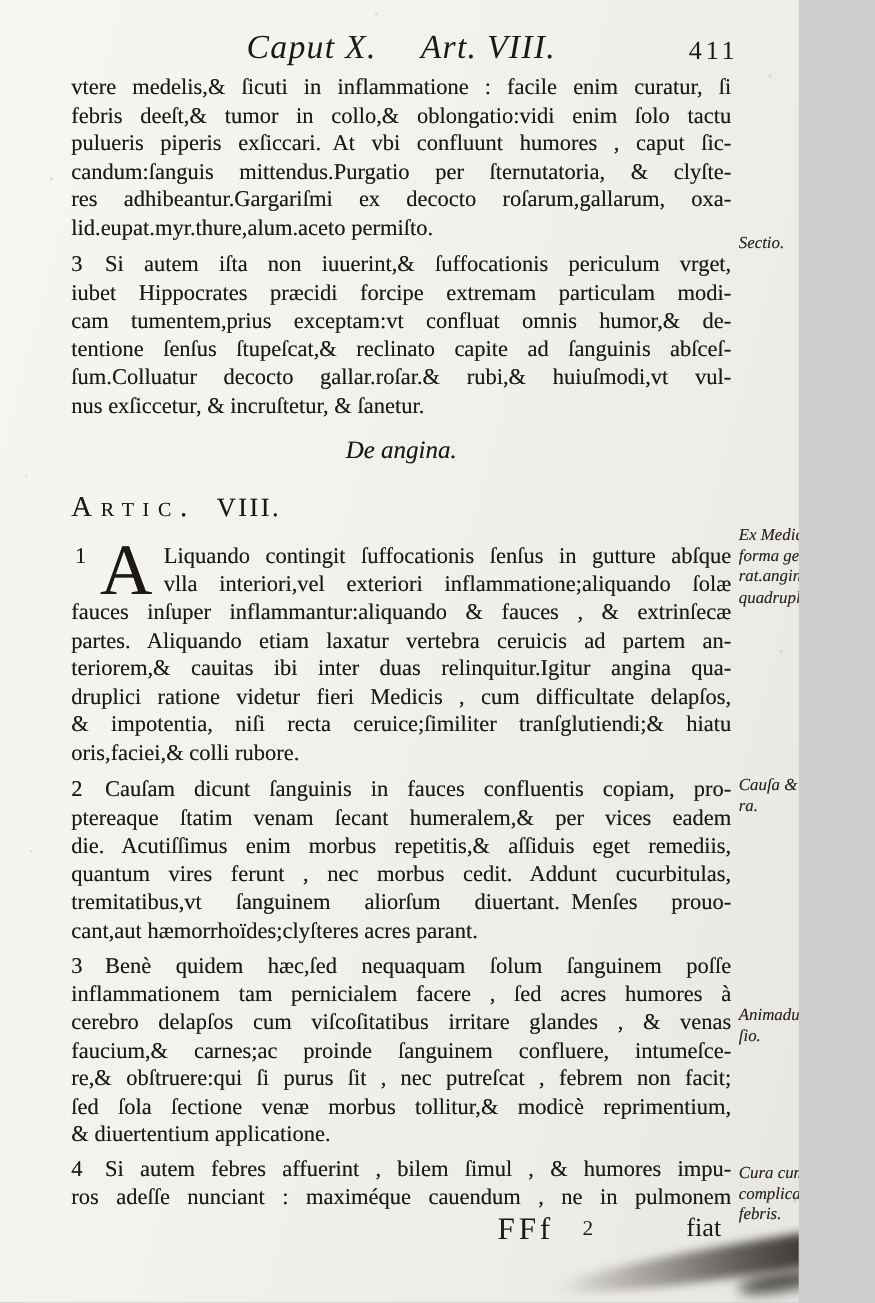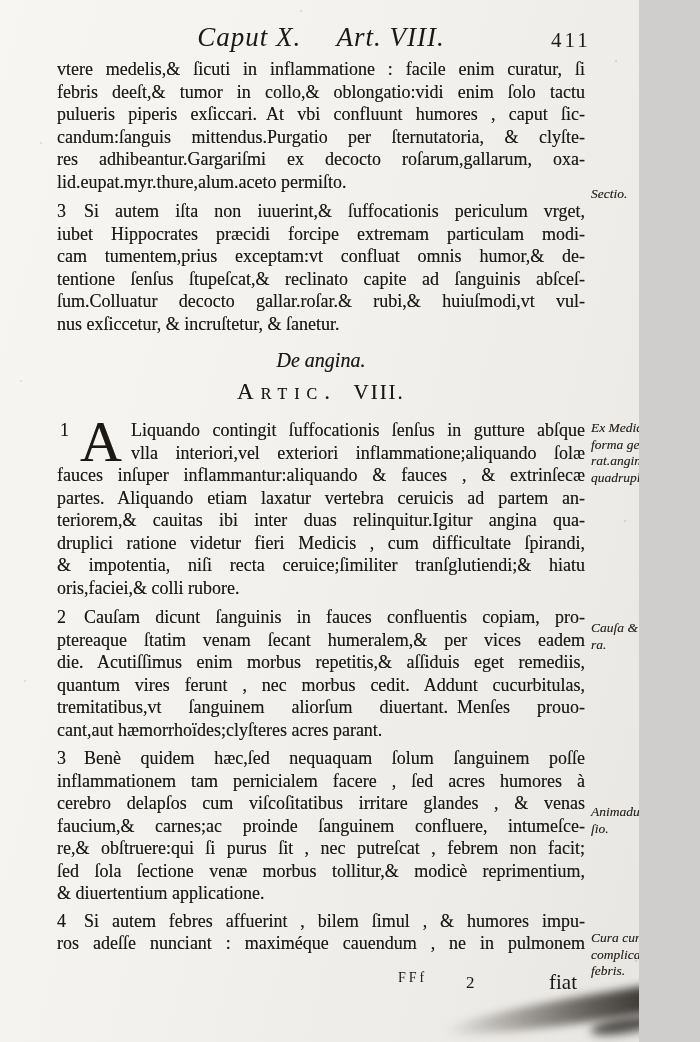--- a/index.html
+++ b/index.html
@@ -12,30 +12,30 @@
   .runhead{position:absolute;top:22px;left:57px;width:528px;text-align:center;
     font-style:italic;font-size:27px;letter-spacing:1px;}
   .pagenum{position:absolute;top:28px;left:551px;font-size:21px;letter-spacing:3px;}
   .textblock{position:absolute;top:58px;left:57px;width:528px;font-size:18px;line-height:22.5px;
     text-shadow:0 0 0.5px rgba(28,25,20,0.55);}
   .para{position:relative;}
   .ln{text-align:justify;text-align-last:justify;}
   .ln.short{text-align-last:left;}
   .mt7{margin-top:7px;} .mt6{margin-top:6px;} .mt5{margin-top:5px;} .mt13{margin-top:13px;}
   .subtitle{margin-top:13px;text-align:center;font-style:italic;font-size:20px;line-height:24px;}
-  .artic{margin-top:7px;text-align:center;line-height:26px;}
+  .artic{margin-top:21px;line-height:26px;}
   .artic .sc{font-variant:small-caps;font-size:23px;letter-spacing:7px;}
   .artic .num{font-size:21px;letter-spacing:2px;margin-left:12px;}
   .dropcap{float:left;width:46px;height:45px;font-size:58px;line-height:46px;
     text-align:center;margin:0 7px 0 21px;}
   .pnum1{position:absolute;left:3px;top:0;font-size:18px;}
   .margin-note{position:absolute;left:591px;width:106px;font-style:italic;
     font-size:13.5px;line-height:16.5px;color:#2b2620;text-shadow:0 0 0.4px rgba(40,35,28,0.5);}
   .mn1{top:186px;} .mn2{top:420px;} .mn3{top:604px;margin-top:16px;} .mn4{top:804px;} .mn5{top:930px;}
-  .sig{position:absolute;top:970px;left:398px;font-size:14px;letter-spacing:3px;}
+  .sig{position:absolute;top:970px;left:398px;font-size:25px;letter-spacing:3px;}
   .signum{position:absolute;top:973px;left:466px;font-size:17px;}
   .catchword{position:absolute;top:970px;left:549px;font-size:21px;}
   .smudge{position:absolute;left:443px;top:1018px;width:380px;height:27px;
     transform:rotate(-9deg);transform-origin:left center;border-radius:50%;
     background:linear-gradient(90deg,rgba(90,84,76,0) 0%,rgba(74,67,59,0.35) 16%,
       rgba(44,39,33,0.72) 40%,rgba(30,26,22,0.9) 58%,rgba(52,47,41,0.7) 78%,
       rgba(105,99,90,0.45) 95%,rgba(120,114,105,0.3) 100%);
     filter:blur(4px);}
   .smudge-knot{position:absolute;left:590px;top:1018px;width:70px;height:15px;
     transform:rotate(-9deg);background:rgba(26,23,19,0.75);border-radius:50%;filter:blur(5px);}
@@ -88,21 +88,21 @@
     </div>
 
     <div class="para mt13">
       <span class="pnum1">1</span>
       <div class="dropcap">A</div>
       <div class="ln">Liquando contingit ſuffocationis ſenſus in gutture abſque</div>
       <div class="ln">vlla interiori,vel exteriori inflammatione;aliquando ſolæ</div>
       <div class="ln">fauces inſuper inflammantur:aliquando &amp; fauces , &amp; extrinſecæ</div>
       <div class="ln">partes. Aliquando etiam laxatur vertebra ceruicis ad partem an-</div>
       <div class="ln">teriorem,&amp; cauitas ibi inter duas relinquitur.Igitur angina qua-</div>
-      <div class="ln">druplici ratione videtur fieri Medicis , cum difficultate ſpirandi,</div>
+      <div class="ln">druplici ratione videtur fieri Medicis , cum difficultate delapſos,</div>
       <div class="ln">&amp; impotentia, niſi recta ceruice;ſimiliter tranſglutiendi;&amp; hiatu</div>
       <div class="ln short">oris,faciei,&amp; colli rubore.</div>
     </div>
 
     <div class="para mt7">
       <div class="ln">2 Cauſam dicunt ſanguinis in fauces confluentis copiam, pro-</div>
       <div class="ln">ptereaque ſtatim venam ſecant humeralem,&amp; per vices eadem</div>
       <div class="ln">die. Acutiſſimus enim morbus repetitis,&amp; aſſiduis eget remediis,</div>
       <div class="ln">quantum vires ferunt , nec morbus cedit. Addunt cucurbitulas,</div>
       <div class="ln">tremitatibus,vt ſanguinem aliorſum diuertant. Menſes prouo-</div>

